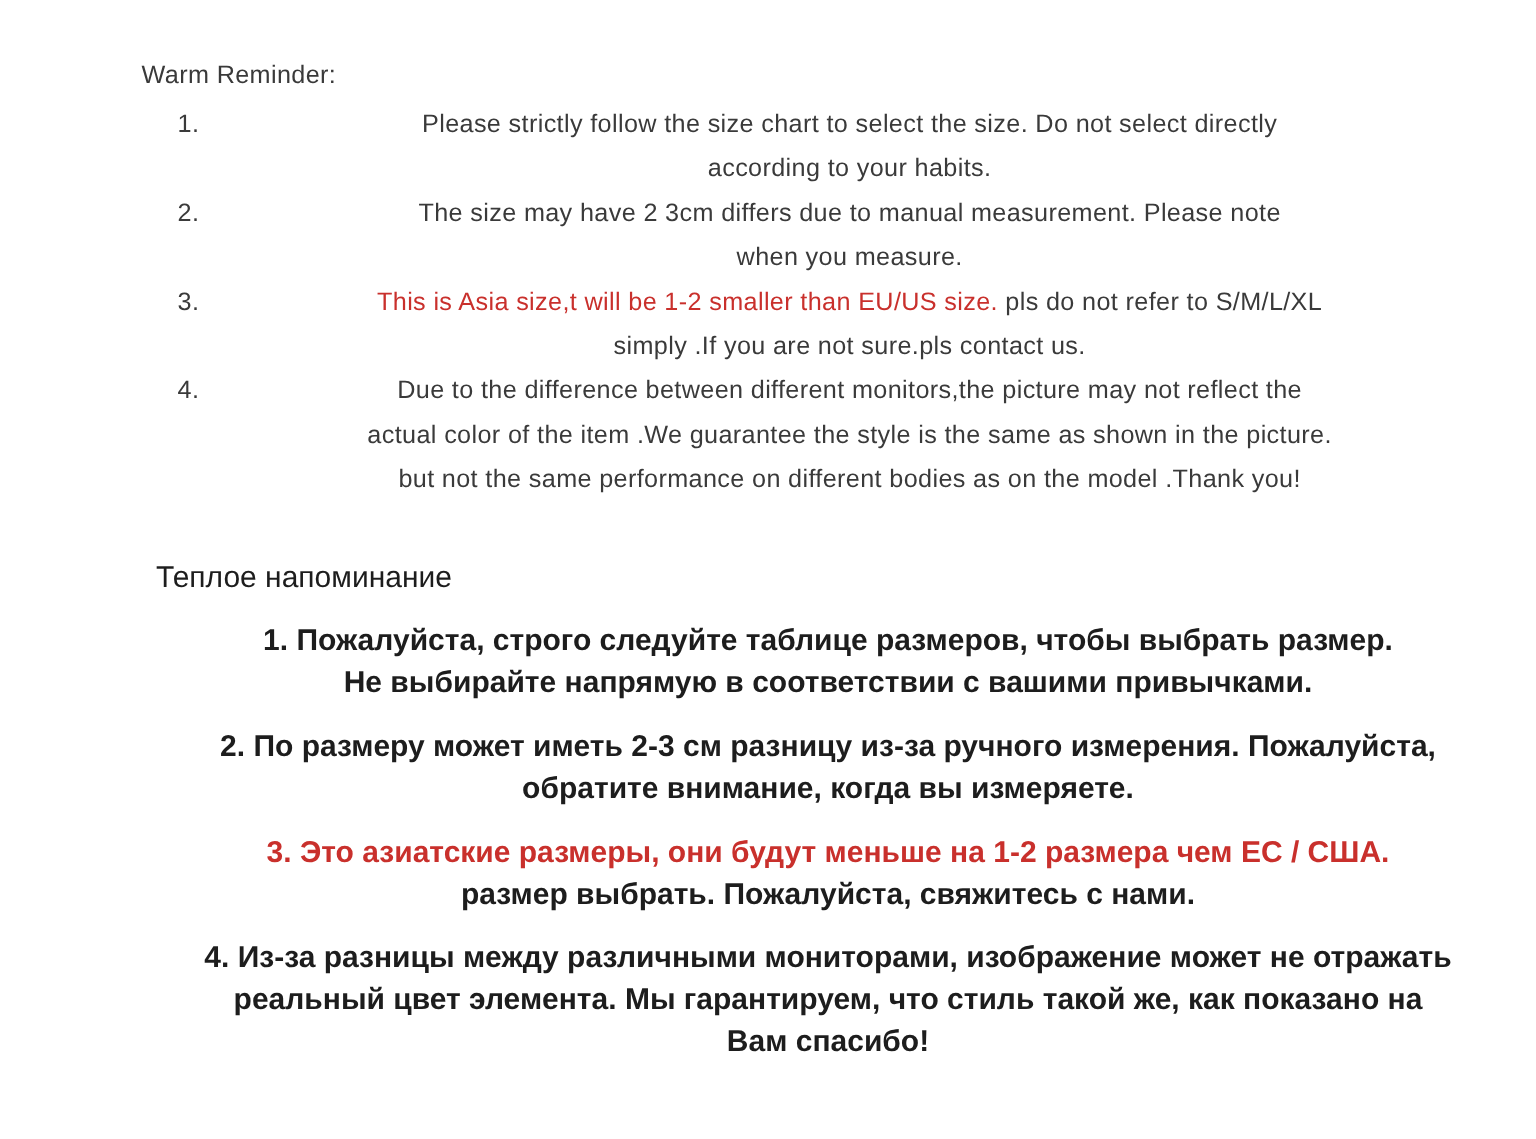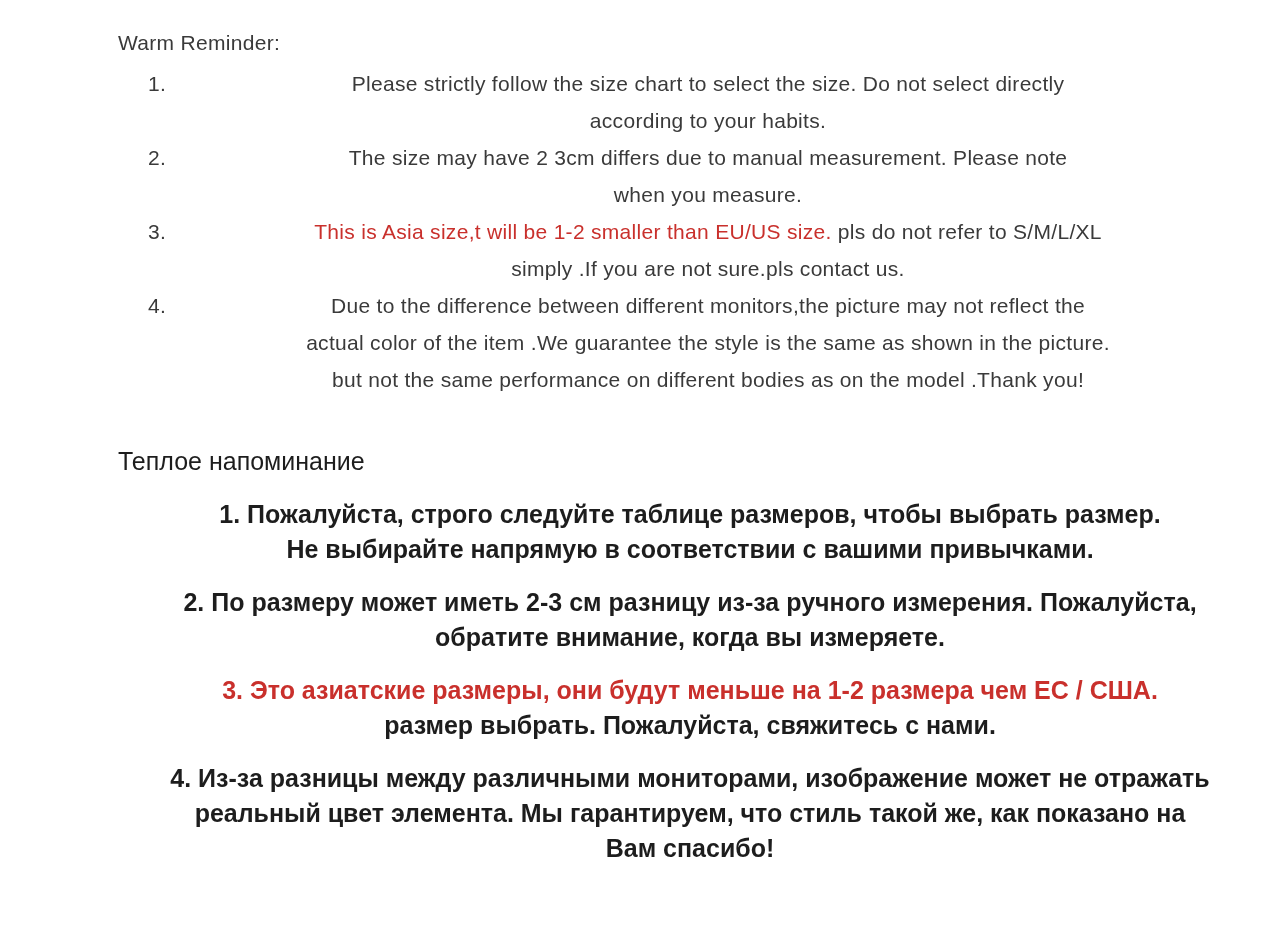--- a/index.html
+++ b/index.html
@@ -8,21 +8,21 @@
     --ru-text:#1d1d1d;
     --page-bg:#ffffff;
   }
   html,body{margin:0;padding:0;}
   body{
     width:1280px;height:949px;
     background:var(--page-bg);
     font-family:"Liberation Sans","DejaVu Sans",sans-serif;
     overflow:hidden;
   }
-  main{padding:24px 40px 0 118px;}
+  main{padding:44px 40px 0 118px;}
 
   
   .en{
     color:var(--en-text);
     font-size:21px;
     line-height:37px;
     letter-spacing:0.3px;
   }
   .en-title{
     font-size:21px;
@@ -42,21 +42,21 @@
   
   .ru{
     margin-top:46px;
     color:var(--ru-text);
     font-size:25px;
     line-height:35px;
   }
   .ru-title{
     font-size:25px;
     font-weight:normal;
-    margin:0;
+    margin:12px;
   }
   .ru-para{
     margin:18px 0 0 22px;
     font-weight:bold;
   }
 
   .ln{display:block;text-align:center;}
   .red{color:var(--red);}
 </style>
 </head>

